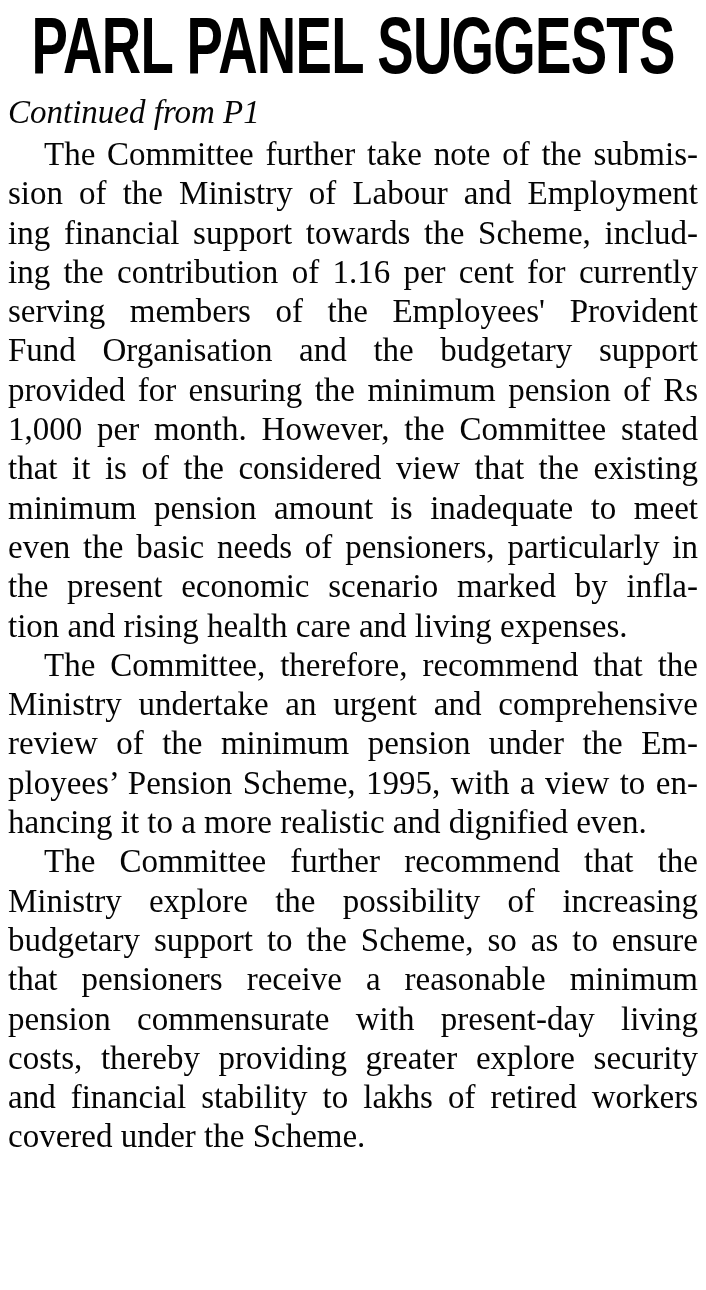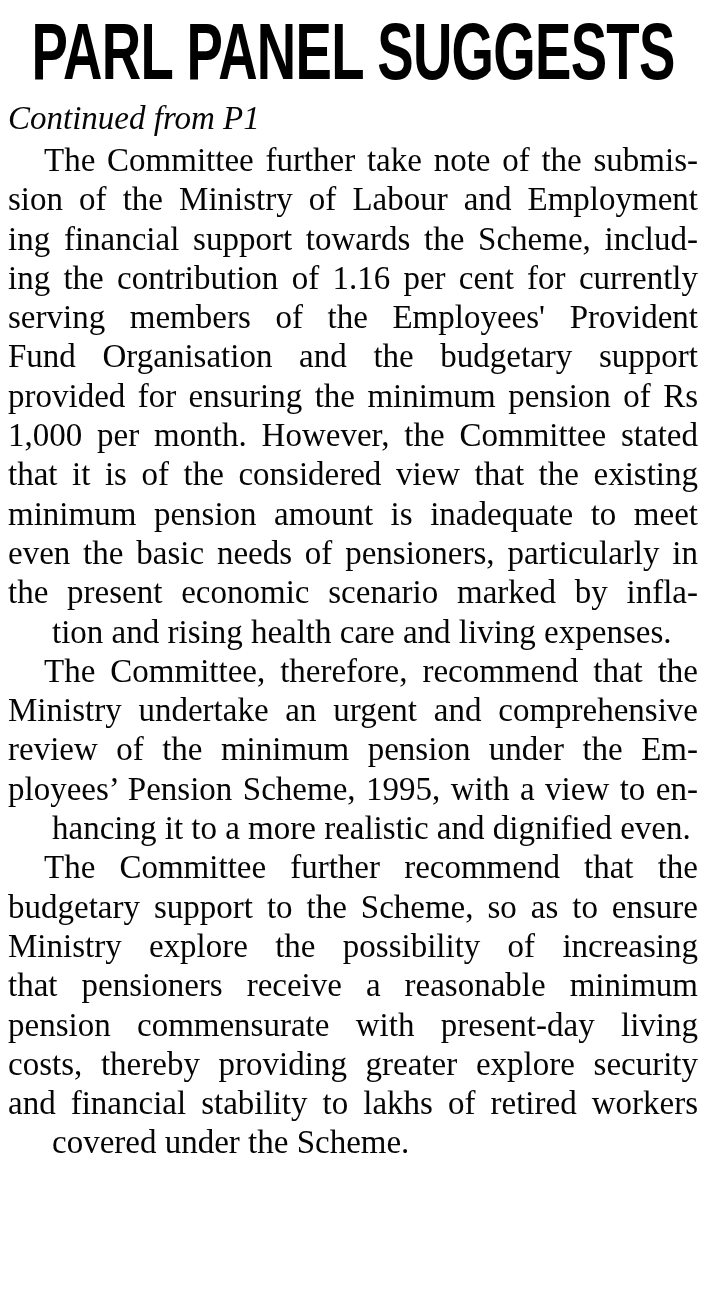--- a/index.html
+++ b/index.html
@@ -11,21 +11,21 @@
     position: relative;
     width: 706px;
     height: 1290px;
     background: #ffffff;
     overflow: hidden;
     font-family: "Liberation Serif", serif;
     color: #000000;
   }
   
   .headline {
-    padding-top: 10px;
+    padding-top: 4px;
   }
   .headline-line {
     display: flex;
     justify-content: center;
     align-items: center;
     height: 82px;
     overflow: visible;
   }
   .headline-line .hl-text {
     font-family: "Liberation Sans", sans-serif;
@@ -57,21 +57,20 @@
   .article-body .line {
     text-align: justify;
     text-align-last: justify;
     white-space: normal;
   }
   .article-body .line.para-first {
     text-indent: 36px;
   }
   .article-body .line.para-last {
     text-align-last: left;
-    margin-left: 44px;
   }
 </style>
 </head>
 <body>
 
 <div class="page">
 
   <div class="headline">
     <div class="headline-line">
       <span class="hl-text">PARL PANEL SUGGESTS</span>
@@ -94,22 +93,22 @@
       <div class="line">minimum pension amount is inadequate to meet</div>
       <div class="line">even the basic needs of pensioners, particularly in</div>
       <div class="line">the present economic scenario marked by infla-</div>
       <div class="line para-last">tion and rising health care and living expenses.</div>
       <div class="line para-first">The Committee, therefore, recommend that the</div>
       <div class="line">Ministry undertake an urgent and comprehensive</div>
       <div class="line">review of the minimum pension under the Em-</div>
       <div class="line">ployees’ Pension Scheme, 1995, with a view to en-</div>
       <div class="line para-last">hancing it to a more realistic and dignified even.</div>
       <div class="line para-first">The Committee further recommend that the</div>
+      <div class="line">Ministry explore the possibility of increasing</div>
       <div class="line">budgetary support to the Scheme, so as to ensure</div>
-      <div class="line">Ministry explore the possibility of increasing</div>
       <div class="line">that pensioners receive a reasonable minimum</div>
       <div class="line">pension commensurate with present-day living</div>
       <div class="line">costs, thereby providing greater explore security</div>
       <div class="line">and financial stability to lakhs of retired workers</div>
       <div class="line para-last">covered under the Scheme.</div>
     </div>
 
 </div>
 
 </body></html>

